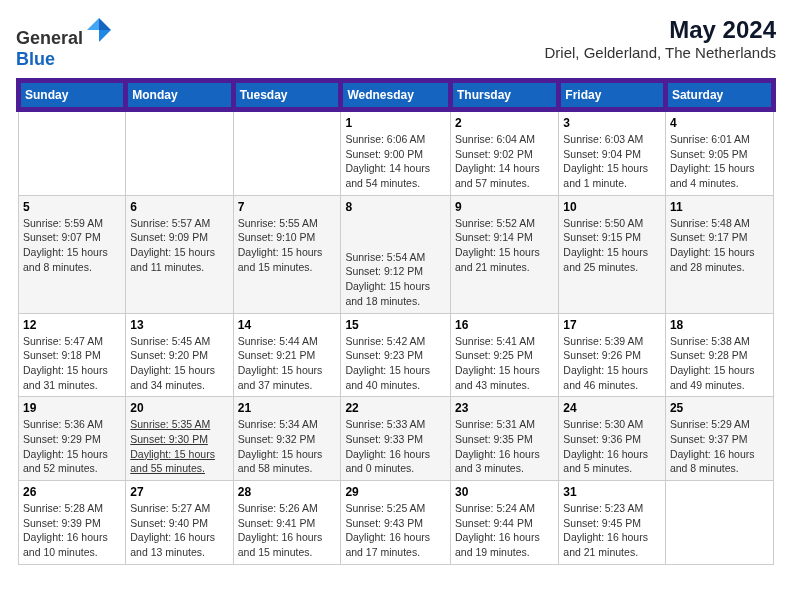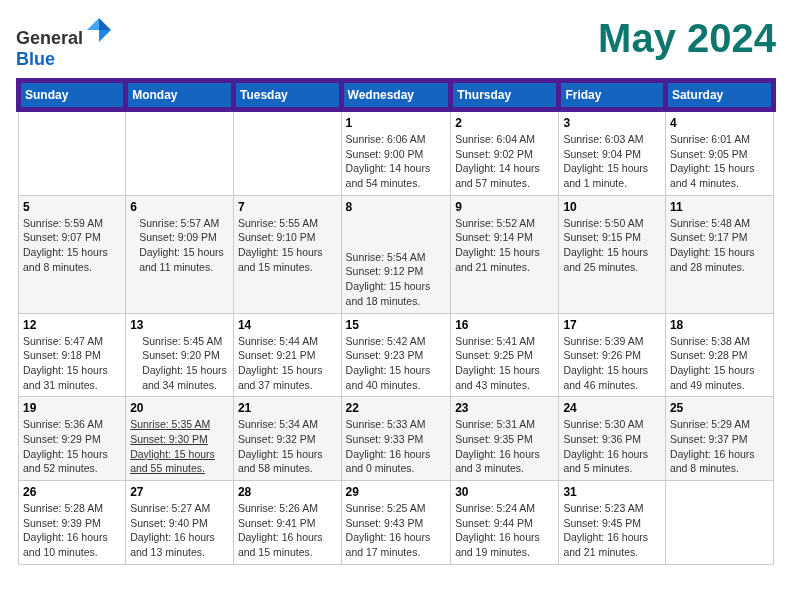--- a/index.html
+++ b/index.html
@@ -22,23 +22,23 @@
     }
     .logo-icon {
       width: 28px;
       height: 28px;
       margin-left: 2px;
     }
     .title-block {
       text-align: right;
     }
     .month-title {
-      font-size: 40px;
+      font-size: 24px;
       font-weight: bold;
-      color: #0f766e;
+      color: #0f172a;
     }
     .location-title {
       font-size: 15px;
       color: #333;
     }
     .calendar {
       width: 100%;
       border-collapse: collapse;
       font-size: 11px;
     }
@@ -85,20 +85,21 @@
       <span style="font-size:18px;font-weight:bold;color:#333;">General</span><svg class="logo-icon" viewBox="0 0 28 28" xmlns="http://www.w3.org/2000/svg">
         <polygon points="14,2 26,14 14,14" fill="#1565c0"></polygon>
         <polygon points="14,14 26,14 14,26" fill="#1e88e5"></polygon>
         <polygon points="2,14 14,2 14,14" fill="#42a5f5"></polygon>
       </svg><br>
       <span style="font-size:18px;font-weight:bold;color:#1565c0;">Blue</span>
     </div>
   </div>
   <div class="title-block">
     <div class="month-title">May 2024</div>
+    <div class="location-title">Driel, Gelderland, The Netherlands</div>
   </div>
 </div>
 
 <table class="calendar">
   <thead>
     <tr>
     <th>Sunday</th>
         <th>Monday</th>
         <th>Tuesday</th>
         <th>Wednesday</th>
@@ -144,21 +145,21 @@
       <tr>
         <td>
           <div class="day-num">5</div>
           <div class="day-info" style="white-space: pre-line;">Sunrise: 5:59 AM
 Sunset: 9:07 PM
 Daylight: 15 hours
 and 8 minutes.</div>
         </td>
         <td>
           <div class="day-num">6</div>
-          <div class="day-info" style="white-space: pre-line; margin-left: 9px;">Sunrise: 5:57 AM
+          <div class="day-info" style="white-space: pre-line;">Sunrise: 5:57 AM
 Sunset: 9:09 PM
 Daylight: 15 hours
 and 11 minutes.</div>
         </td>
         <td>
           <div class="day-num">7</div>
           <div class="day-info" style="white-space: pre-line;">Sunrise: 5:55 AM
 Sunset: 9:10 PM
 Daylight: 15 hours
 and 15 minutes.</div>
@@ -195,21 +196,21 @@
       <tr>
         <td>
           <div class="day-num">12</div>
           <div class="day-info" style="white-space: pre-line;">Sunrise: 5:47 AM
 Sunset: 9:18 PM
 Daylight: 15 hours
 and 31 minutes.</div>
         </td>
         <td>
           <div class="day-num">13</div>
-          <div class="day-info" style="white-space: pre-line; margin-left: 12px;">Sunrise: 5:45 AM
+          <div class="day-info" style="white-space: pre-line;">Sunrise: 5:45 AM
 Sunset: 9:20 PM
 Daylight: 15 hours
 and 34 minutes.</div>
         </td>
         <td>
           <div class="day-num">14</div>
           <div class="day-info" style="white-space: pre-line;">Sunrise: 5:44 AM
 Sunset: 9:21 PM
 Daylight: 15 hours
 and 37 minutes.</div>

